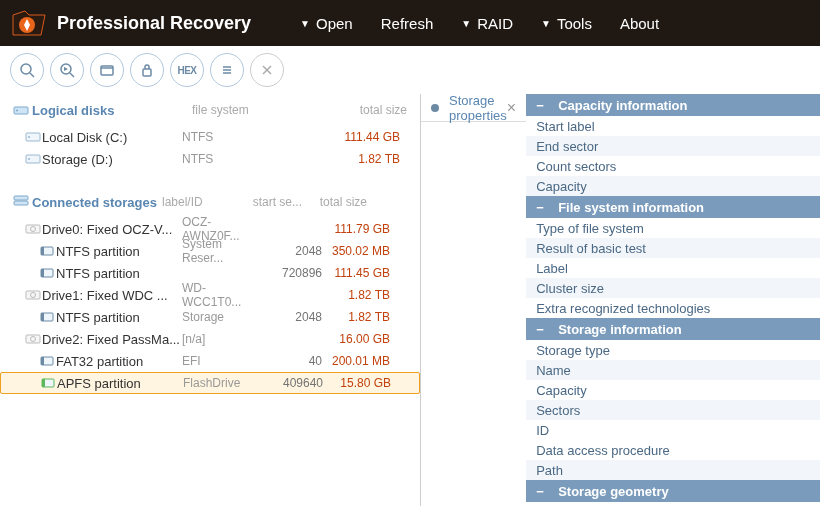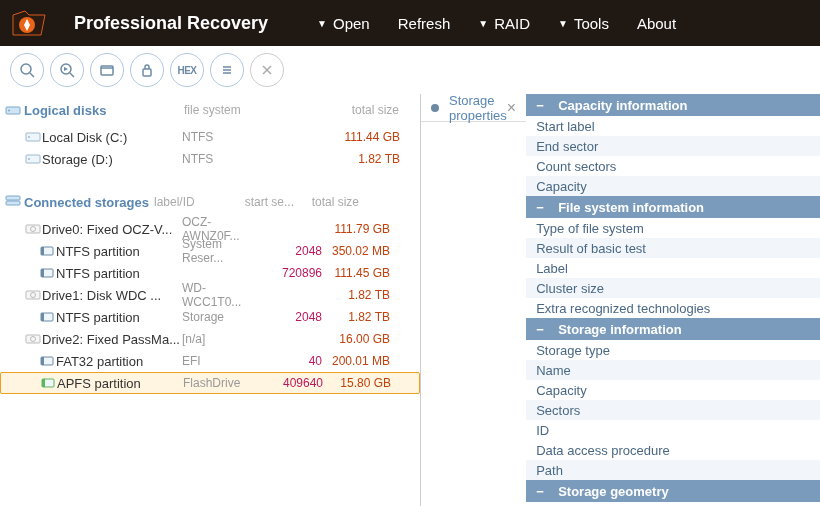--- a/index.html
+++ b/index.html
@@ -1,52 +1,52 @@
 <!DOCTYPE html>
 <html><head>
 <meta charset="utf-8">
 <style>
 * { margin: 0; padding: 0; box-sizing: border-box; font-family: "Segoe UI", Tahoma, sans-serif; }
 body { width: 820px; height: 506px; background: #fff; font-size: 13px; color: #333; overflow: hidden; }
 
 
 .menubar { height: 46px; background: #201813; display: flex; align-items: center; color: #fff; padding-left: 10px; }
 .menubar .logo { width: 40px; height: 30px; display: flex; align-items: center; justify-content: center; }
-.menubar .title { font-size: 18px; font-weight: 600; margin-left: 24px; margin-right: 35px; }
+.menubar .title { font-size: 18px; font-weight: 600; margin-left: 7px; margin-right: 35px; }
 .menubar .menu-item { display: flex; align-items: center; gap: 6px; padding: 0 14px; height: 46px; cursor: pointer; font-size: 15px; }
 .menubar .menu-item .tri { font-size: 10px; }
 
 
 .toolbar { height: 48px; display: flex; align-items: center; padding-left: 10px; gap: 6px; }
 .tbtn { width: 34px; height: 34px; border: 1px solid #b0c8de; border-radius: 50%; display: flex; align-items: center; justify-content: center; background: #fff; cursor: pointer; color: #6d8aa5; }
 .tbtn.disabled { border-color: #ccc; color: #aaa; cursor: default; }
 .tbtn .hex { font-size: 10px; font-weight: bold; letter-spacing: -0.5px; }
 
 
 .cols { display: flex; height: calc(506px - 46px - 48px); }
 .left { width: 420px; overflow: auto; }
 .right { width: 400px; border-left: 1px solid #ccc; display: flex; }
 
 
-.grp-header { display: flex; align-items: center; height: 32px; color: #5a87b2; font-weight: 600; padding-left: 2px; }
+.grp-header { display: flex; align-items: center; height: 32px; color: #5a87b2; font-weight: 600; padding-left: 10px; }
 .grp-header .ghi { width: 22px; display: flex; justify-content: center; color: #7fa8c9; }
 .grp-header .gtitle { width: 160px; }
 .grp-header .col-a { width: 95px; color: #aaa; font-weight: 400; font-size: 12px; }
 .grp-header .col-b { width: 55px; color: #aaa; font-weight: 400; font-size: 12px; text-align: right; }
 .grp-header .col-c { width: 65px; color: #aaa; font-weight: 400; font-size: 12px; text-align: right; }
 
 .row { display: flex; align-items: center; height: 22px; padding-left: 10px; }
 .row .indent { width: 14px; flex-shrink: 0; }
 .row .ic { width: 18px; display: flex; justify-content: center; }
 .row .name { flex: 0 0 auto; color: #333; }
 .row.drive .name { width: 140px; }
 .row.part .name { width: 126px; }
 .row.disk .name { width: 140px; }
 .row .fs { width: 95px; color: #999; font-size: 12px; }
-.row .ss { width: 55px; color: #be185d; font-size: 12px; text-align: right; }
+.row .ss { width: 55px; color: #737373; font-size: 12px; text-align: right; }
 .row .sz { width: 68px; color: #c2410c; font-size: 12px; text-align: right; }
 .row.selected { background: #fff5e0; border: 1px solid #f0a020; border-radius: 2px; }
 
 .spacer { height: 16px; }
 
 
 .panel-head { height: 28px; display: flex; align-items: center; padding: 0 10px; border-bottom: 1px solid #ddd; }
 .dot { width: 8px; height: 8px; border-radius: 50%; background: #6d8aa5; margin-right: 10px; }
 .panel-head .ptitle { flex: 1; color: #5a87b2; }
 .panel-head .x { color: #999; cursor: pointer; font-size: 16px; }
@@ -238,21 +238,21 @@
           <span class="sz">111.45 GB</span>
         </div>
         <div class="row drive">
           <span class="indent"></span>
           <span class="ic">
             <svg width="16" height="12" viewBox="0 0 16 12">
               <rect x="1" y="2" width="14" height="8" rx="1" fill="#f6f6f6" stroke="#bbb"></rect>
               <circle cx="8" cy="6" r="2.5" fill="none" stroke="#bbb"></circle>
             </svg>
           </span>
-          <span class="name">Drive1: Disk WDC ...</span>
+          <span class="name">Drive1: Fixed WDC ...</span>
           <span class="fs" style="width:80px">WD-WCC1T0...</span>
           <span class="ss" style="width:60px"></span>
           <span class="sz">1.82 TB</span>
         </div>
         <div class="row part">
           <span class="indent"></span>
           <span class="indent"></span>
           <span class="ic">
             <svg width="14" height="12" viewBox="0 0 14 12">
               <rect x="1" y="2" width="12" height="8" rx="1" fill="#eef5fb" stroke="#6d8aa5"></rect>

